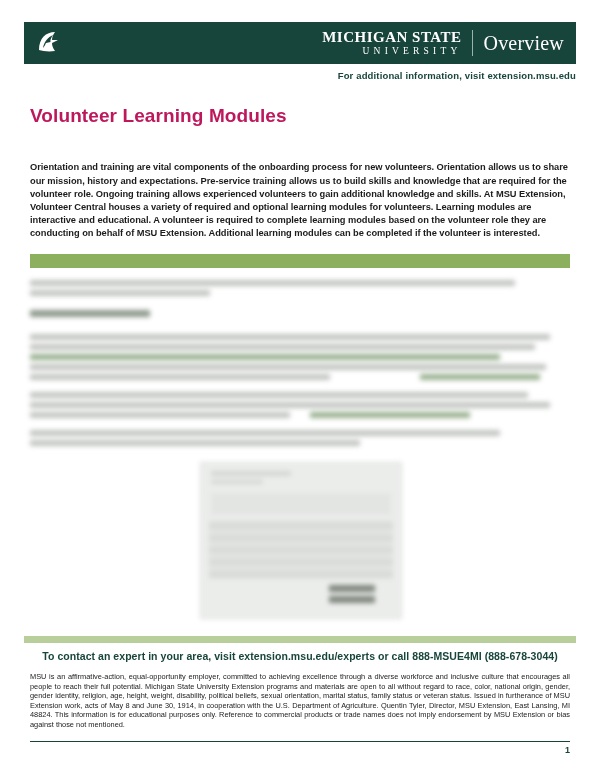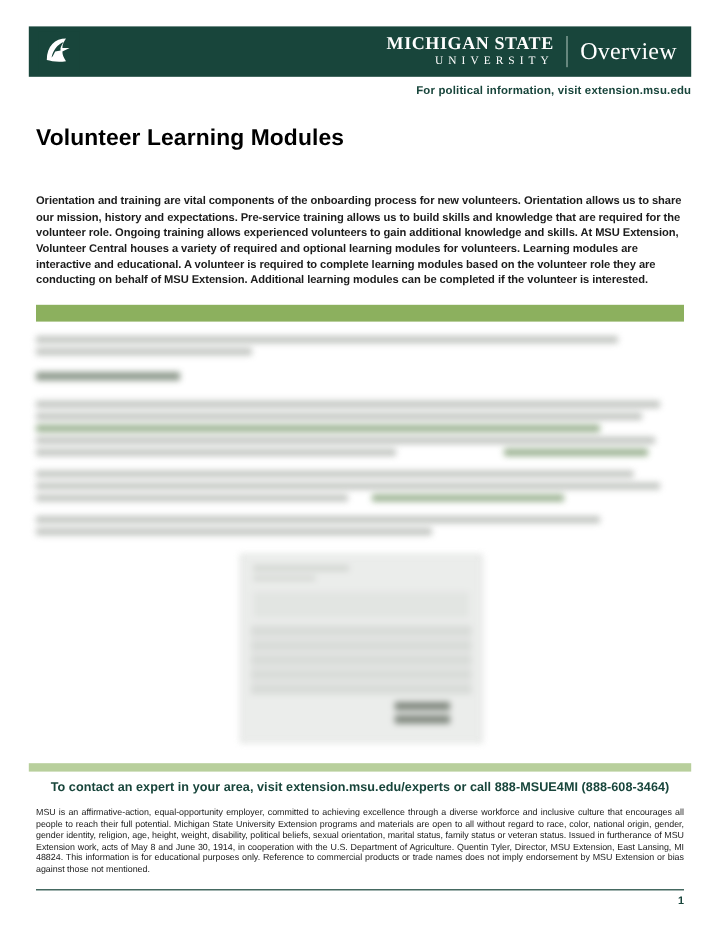--- a/index.html
+++ b/index.html
@@ -86,21 +86,21 @@
     letter-spacing: 0.15px;
   }
 
   
   .doc-title {
     position: absolute;
     left: 30px;
     top: 92px;
     font-size: 19px;
     font-weight: bold;
-    color: #000000;
+    color: #be185d;
     letter-spacing: 0.1px;
   }
 
   
   .section-bar {
     position: absolute;
     left: 30px;
     right: 30px;
     height: 14px;
     background: #7BA23F;
@@ -237,21 +237,21 @@
     </div>
     <div class="header-right">
       <div class="msu-wordmark">
         <div class="line1">MICHIGAN STATE</div>
         <div class="line2">UNIVERSITY</div>
       </div>
       <div class="ext-word">Overview</div>
     </div>
   </div>
 
-  <div class="tagline">For political information, visit extension.msu.edu</div>
+  <div class="tagline">For additional information, visit extension.msu.edu</div>
 
   <h1 class="doc-title">Volunteer Learning Modules</h1>
 
 
   <p class="overview-text">Orientation and training are vital components of the onboarding process for new volunteers. Orientation allows us to share our mission, history and expectations. Pre-service training allows us to build skills and knowledge that are required for the volunteer role. Ongoing training allows experienced volunteers to gain additional knowledge and skills. At MSU Extension, Volunteer Central houses a variety of required and optional learning modules for volunteers. Learning modules are interactive and educational. A volunteer is required to complete learning modules based on the volunteer role they are conducting on behalf of MSU Extension. Additional learning modules can be completed if the volunteer is interested.</p>
 
   <div class="section-bar blurred">
     <span class="section-label"></span>
   </div>
 
@@ -284,19 +284,19 @@
       <div class="mock-row" style="top:70px;"></div>
       <div class="mock-row" style="top:82px;"></div>
       <div class="mock-row" style="top:94px;"></div>
       <div class="mock-row" style="top:106px;"></div>
       <div class="mock-btn" style="left:128px;top:122px;width:46px;height:7px;"></div>
       <div class="mock-btn" style="left:128px;top:133px;width:46px;height:7px;"></div>
     </div>
   </div>
 
   <div class="footer-rule"></div>
-  <div class="contact-line">To contact an expert in your area, visit extension.msu.edu/experts or call 888-MSUE4MI (888-608-3464)</div>
+  <div class="contact-line">To contact an expert in your area, visit extension.msu.edu/experts or call 888-MSUE4MI (888-678-3044)</div>
 
   <div class="legal">MSU is an affirmative-action, equal-opportunity employer, committed to achieving excellence through a diverse workforce and inclusive culture that encourages all people to reach their full potential. Michigan State University Extension programs and materials are open to all without regard to race, color, national origin, gender, gender identity, religion, age, height, weight, disability, political beliefs, sexual orientation, marital status, family status or veteran status. Issued in furtherance of MSU Extension work, acts of May 8 and June 30, 1914, in cooperation with the U.S. Department of Agriculture. Quentin Tyler, Director, MSU Extension, East Lansing, MI 48824. This information is for educational purposes only. Reference to commercial products or trade names does not imply endorsement by MSU Extension or bias against those not mentioned.</div>
   <div class="legal-underline"></div>
   <div class="page-number">1</div>
 
 </div>
 
 </body></html>

